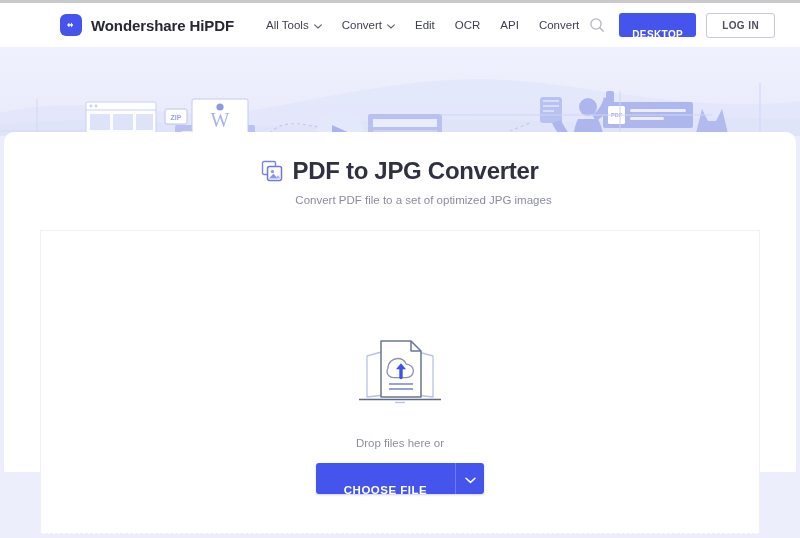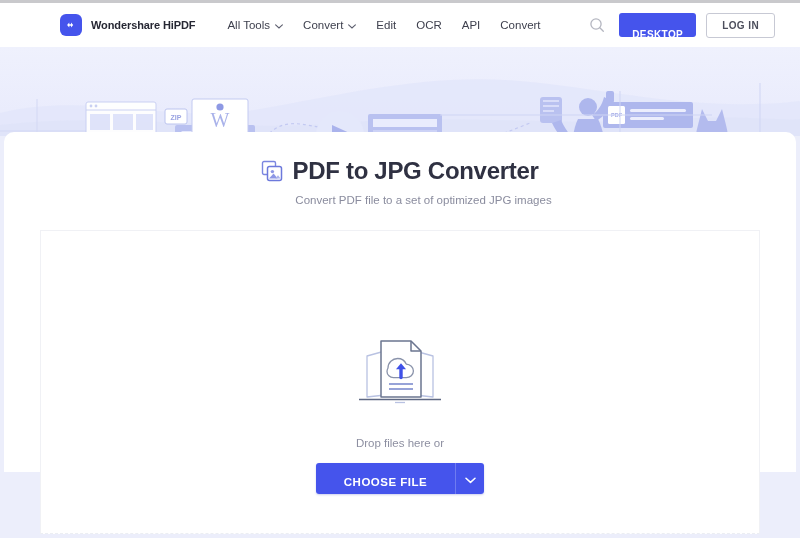--- a/index.html
+++ b/index.html
@@ -48,21 +48,21 @@
     width: 22px; height: 22px;
     border-radius: 6px;
     background: #4554ec;
     display: flex;
     align-items: center;
     justify-content: center;
     flex: none;
   }
   .brand-name {
     margin-left: 9px;
-    font-size: 11px;
+    font-size: 15px;
     font-weight: bold;
     color: #262733;
     letter-spacing: -0.1px;
     white-space: nowrap;
   }
 
   .nav-links {
     display: flex;
     align-items: center;
     margin-left: 32px;
@@ -205,21 +205,21 @@
     border-radius: 3px;
     overflow: hidden;
     box-shadow: 0 1px 2px rgba(60,70,190,0.25);
   }
   .choose-btn {
     background: #4554ec;
     color: #ffffff;
     font-size: 11.5px;
     font-weight: bold;
     letter-spacing: 0.5px;
-    padding: 4px 28px;
+    padding: 12px 28px;
     height: 31px;
     line-height: 31px;
     cursor: pointer;
     white-space: nowrap;
   }
   .choose-caret {
     background: #4554ec;
     width: 29px;
     height: 31px;
     display: flex;

